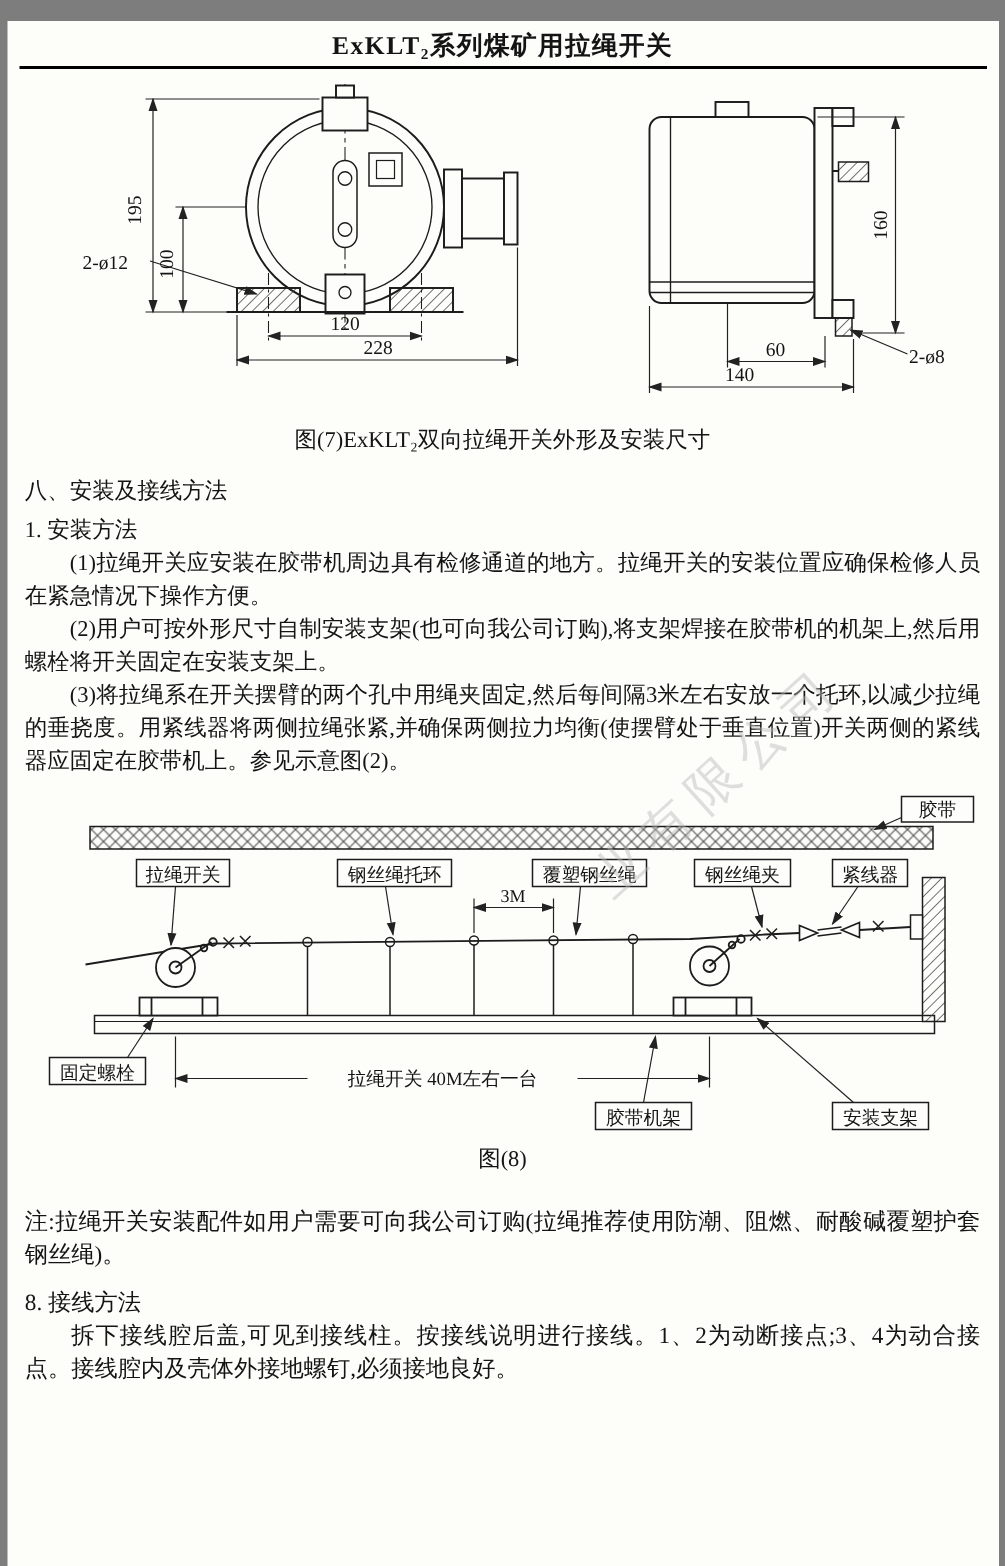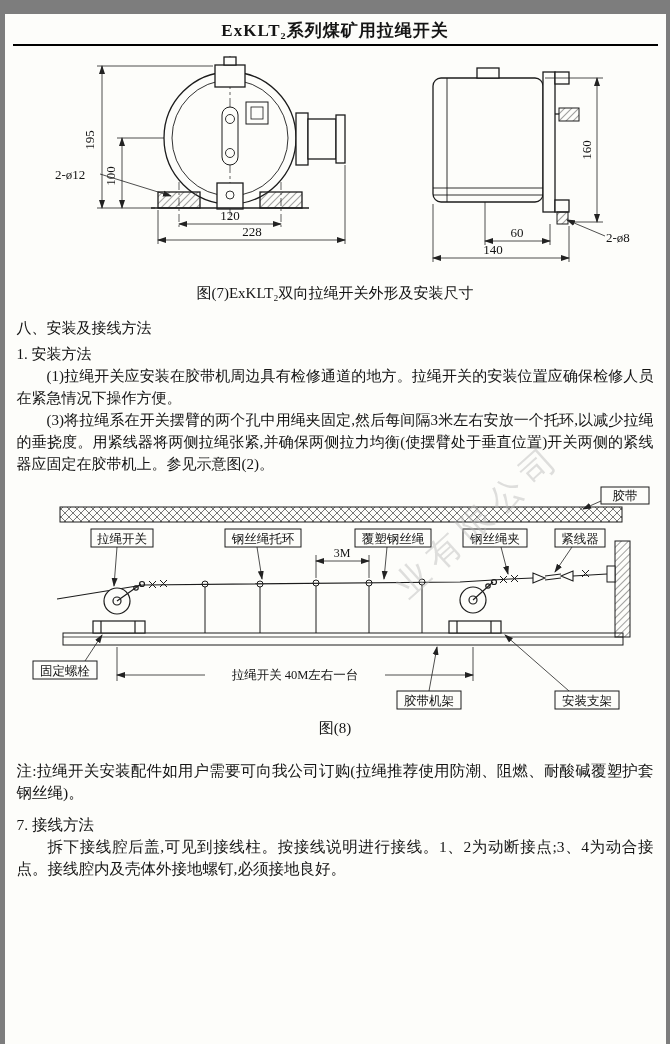--- a/index.html
+++ b/index.html
@@ -117,20 +117,21 @@
     <text x="488" y="202" text-anchor="middle" font-size="13">140</text>
     <text x="601" y="190" font-size="13">2-ø8</text>
   </svg>
 
   <div class="caption">图(7)ExKLT₂双向拉绳开关外形及安装尺寸</div>
 
   <div class="tb">
     <p class="h">八、安装及接线方法</p>
     <p class="h">1. 安装方法</p>
     <p class="indent">(1)拉绳开关应安装在胶带机周边具有检修通道的地方。拉绳开关的安装位置应确保检修人员在紧急情况下操作方便。</p>
+    <p class="indent">(2)用户可按外形尺寸自制安装支架(也可向我公司订购),将支架焊接在胶带机的机架上,然后用螺栓将开关固定在安装支架上。</p>
     <p class="indent">(3)将拉绳系在开关摆臂的两个孔中用绳夹固定,然后每间隔3米左右安放一个托环,以减少拉绳的垂挠度。用紧线器将两侧拉绳张紧,并确保两侧拉力均衡(使摆臂处于垂直位置)开关两侧的紧线器应固定在胶带机上。参见示意图(2)。</p>
   </div>
 
   <svg id="fig2" width="670" height="232" viewBox="0 0 670 232">
     <defs>
       <marker id="ar2" markerWidth="9" markerHeight="7" refX="8" refY="3" orient="auto-start-reverse" markerUnits="userSpaceOnUse" viewBox="0 0 9 6">
         <path d="M0,0 L9,3 L0,6 Z" fill="#222"></path>
       </marker>
       <pattern id="h2" width="5" height="5" patternUnits="userSpaceOnUse" patternTransform="rotate(45)">
         <line x1="0" y1="0" x2="0" y2="5" stroke="#444" stroke-width="1"></line>
@@ -253,19 +254,19 @@
       <line x1="112" y1="190" x2="200" y2="190" marker-start="url(#ar2)"></line>
       <line x1="380" y1="190" x2="468" y2="190" marker-end="url(#ar2)"></line>
     </g>
     <text x="290" y="194" text-anchor="middle" font-size="12.5">拉绳开关 40M左右一台</text>
   </svg>
 
   <div class="caption">图(8)</div>
 
   <div class="note-block">
     <p>注:拉绳开关安装配件如用户需要可向我公司订购(拉绳推荐使用防潮、阻燃、耐酸碱覆塑护套钢丝绳)。</p>
-    <p class="h" style="margin-top:10px;">7. 接线方法</p>
+    <p class="h" style="margin-top:10px;">8. 接线方法</p>
     <p class="indent">拆下接线腔后盖,可见到接线柱。按接线说明进行接线。1、2为动断接点;3、4为动合接点。接线腔内及壳体外接地螺钉,必须接地良好。</p>
   </div>
 
   <div class="wm-diagonal">业有限公司</div>
 
 </div>
 
 </body></html>

